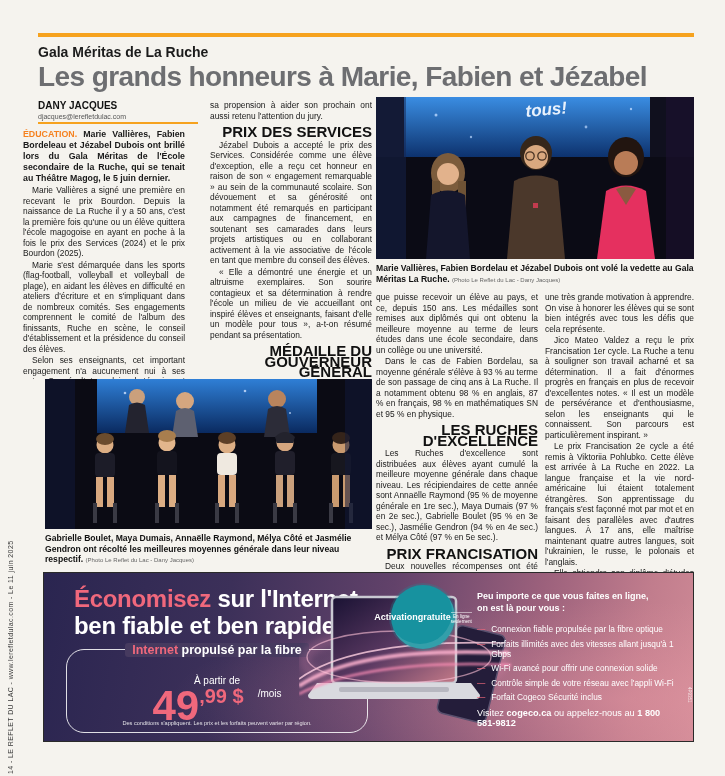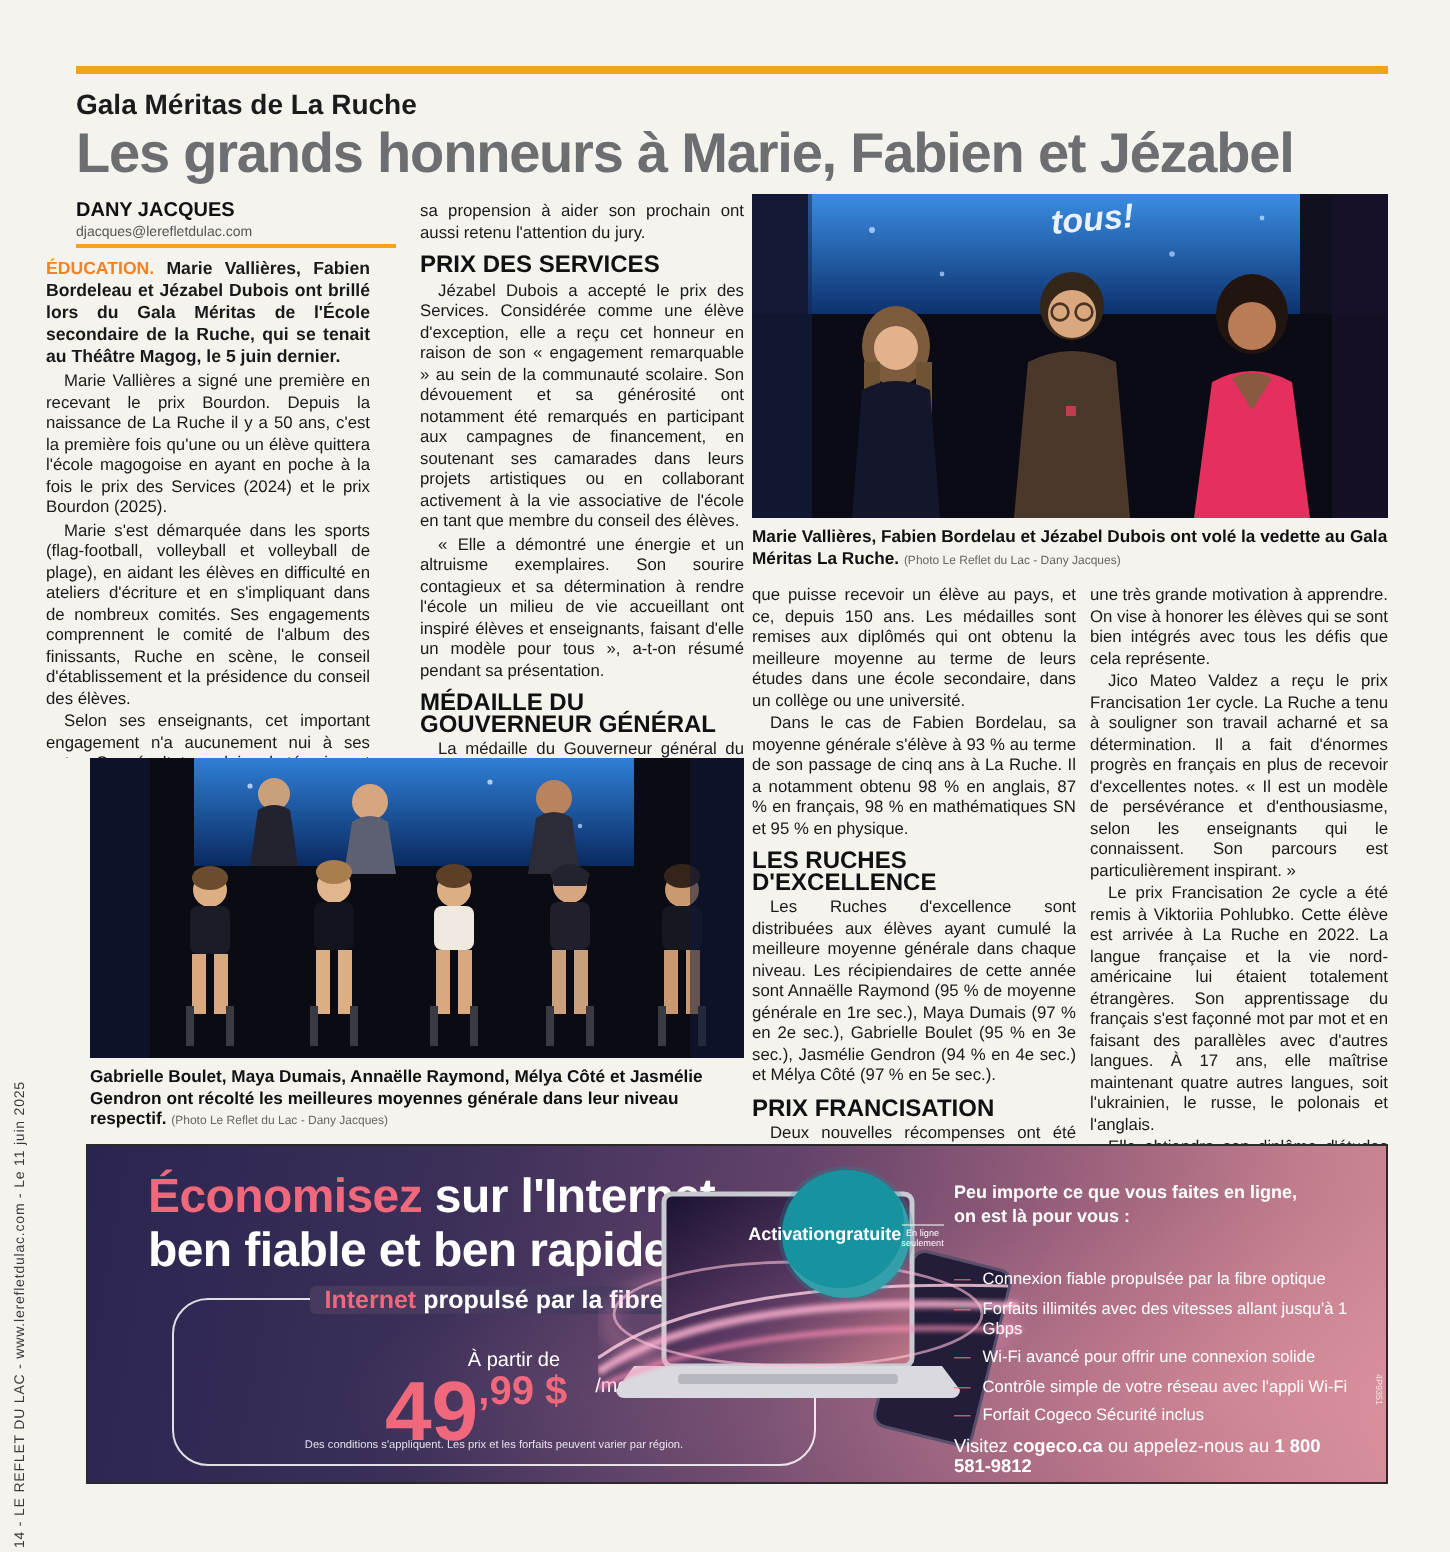--- a/index.html
+++ b/index.html
@@ -14,21 +14,21 @@
   .byline .name{font-size:10px;font-weight:bold;color:#111;}
   .byline .email{font-size:7px;color:#555;margin-top:2px;}
   .byline-rule{position:absolute;left:38px;top:122px;width:160px;height:2px;background:#f6a21e;}
 
   
   .col{position:absolute;font-size:8.4px;line-height:10.5px;color:#191919;text-align:justify;overflow:hidden;}
   .col p{margin:0 0 1px 0;}
   .col p.indent{text-indent:9px;}
   .col .lead{font-weight:bold;font-size:8.8px;line-height:11px;}
   .lead-label{color:#f58220;font-weight:bold;}
-  .sec-head{font-weight:bold;font-size:12px;line-height:10.5px;margin:6px 0 2px 0;text-align:left;color:#111;}
+  .sec-head{font-weight:bold;font-size:15px;line-height:10.5px;margin:6px 0 2px 0;text-align:right;color:#111;}
   #col1{left:23px;top:129px;width:162px;height:250px;}
   #col2{left:210px;top:100px;width:162px;height:280px;}
   #col3{left:376px;top:292px;width:162px;height:296px;}
   #col4{left:545px;top:292px;width:149px;height:296px;}
 
   
   .photo{position:absolute;overflow:hidden;background:#0d0d18;}
   #photo-top{left:376px;top:97px;width:318px;height:162px;}
   #photo-bottom{left:45px;top:379px;width:327px;height:150px;}
   .caption{position:absolute;font-size:8.6px;line-height:10.5px;font-weight:bold;color:#111;text-align:left;}
@@ -38,37 +38,37 @@
 
   
   .edition{position:absolute;left:7px;top:548px;height:226px;writing-mode:vertical-rl;transform:rotate(180deg);font-size:7px;color:#3a3a3a;letter-spacing:0.4px;white-space:nowrap;}
 
   
   .ad{position:absolute;left:43px;top:572px;width:651px;height:170px;border:1px solid #2a2a2a;box-sizing:border-box;
       background:linear-gradient(100deg,#2a2550 0%,#3c3059 28%,#62426a 52%,#9c617c 74%,#c17d8d 90%,#cf8a96 100%);overflow:hidden;}
   .ad-glow{position:absolute;inset:0;background:radial-gradient(ellipse at 88% 75%,rgba(243,160,170,0.35),transparent 55%);}
   .ad-headline{position:absolute;left:30px;top:12px;font-size:24px;line-height:27px;font-weight:bold;color:#fff;letter-spacing:-0.3px;}
   .hl-coral{color:#f0687c;}
-  .offer-box{position:absolute;left:42px;top:76px;width:300px;height:82px;border:1.5px solid rgba(255,255,255,0.85);border-radius:18px;padding-left:20px;}
+  .offer-box{position:absolute;left:22px;top:76px;width:300px;height:82px;border:1.5px solid rgba(255,255,255,0.85);border-radius:18px;}
   .offer-title{position:absolute;left:0;right:0;top:-7px;text-align:center;font-size:12.5px;font-weight:bold;color:#fff;}
   .offer-title .bg{background:#463a5f;padding:0 7px;border-radius:3px;}
   .offer-from{margin-top:25px;text-align:center;font-size:10px;color:#fff;}
   .price-row{display:flex;justify-content:center;align-items:flex-start;margin-top:0;}
   .price-big{font-size:42px;line-height:40px;font-weight:bold;color:#f0687c;}
   .price-side{display:flex;flex-direction:row;align-items:flex-start;}
   .price-sup{font-size:20px;line-height:20px;font-weight:bold;color:#f0687c;}
   .price-per{font-size:10px;color:#fff;margin-top:2px;margin-left:14px;}
   .conditions{position:absolute;left:0;right:0;bottom:6px;text-align:center;font-size:5.6px;color:rgba(255,255,255,0.85);}
   .devices{position:absolute;left:255px;top:18px;width:215px;height:145px;}
   .badge{position:absolute;left:347px;top:12px;width:64px;height:64px;border-radius:50%;background:#17929f;color:#fff;display:flex;align-items:center;justify-content:center;text-align:center;box-shadow:inset -3px -5px 0 rgba(255,255,255,0.12),0 0 0 2px rgba(23,146,159,0.25);}
   .badge .b1{font-size:9px;font-weight:bold;line-height:10px;}
   .badge .b2{font-size:4.6px;margin-top:2px;border-top:1px solid rgba(255,255,255,0.5);padding-top:1px;}
   .ad-right{position:absolute;left:433px;top:18px;width:202px;color:#fff;}
   .ad-intro{font-size:9px;line-height:11.5px;font-weight:bold;}
-  .bullets{margin-top:20px;}
+  .bullets{margin-top:10px;}
   .bullet{display:flex;font-size:8.3px;line-height:10px;margin-bottom:4.5px;}
   .bullet::before{content:"—";color:#f0687c;margin-right:6px;flex:0 0 auto;}
   .visit{font-size:9.2px;margin-top:6px;}
   .visit b{font-weight:bold;}
   .cogeco-logo{position:absolute;right:14px;bottom:10px;}
   .ad-code{position:absolute;right:1px;bottom:38px;writing-mode:vertical-rl;font-size:4.5px;color:rgba(255,255,255,0.75);}
 </style>
 </head>
 <body>
 

